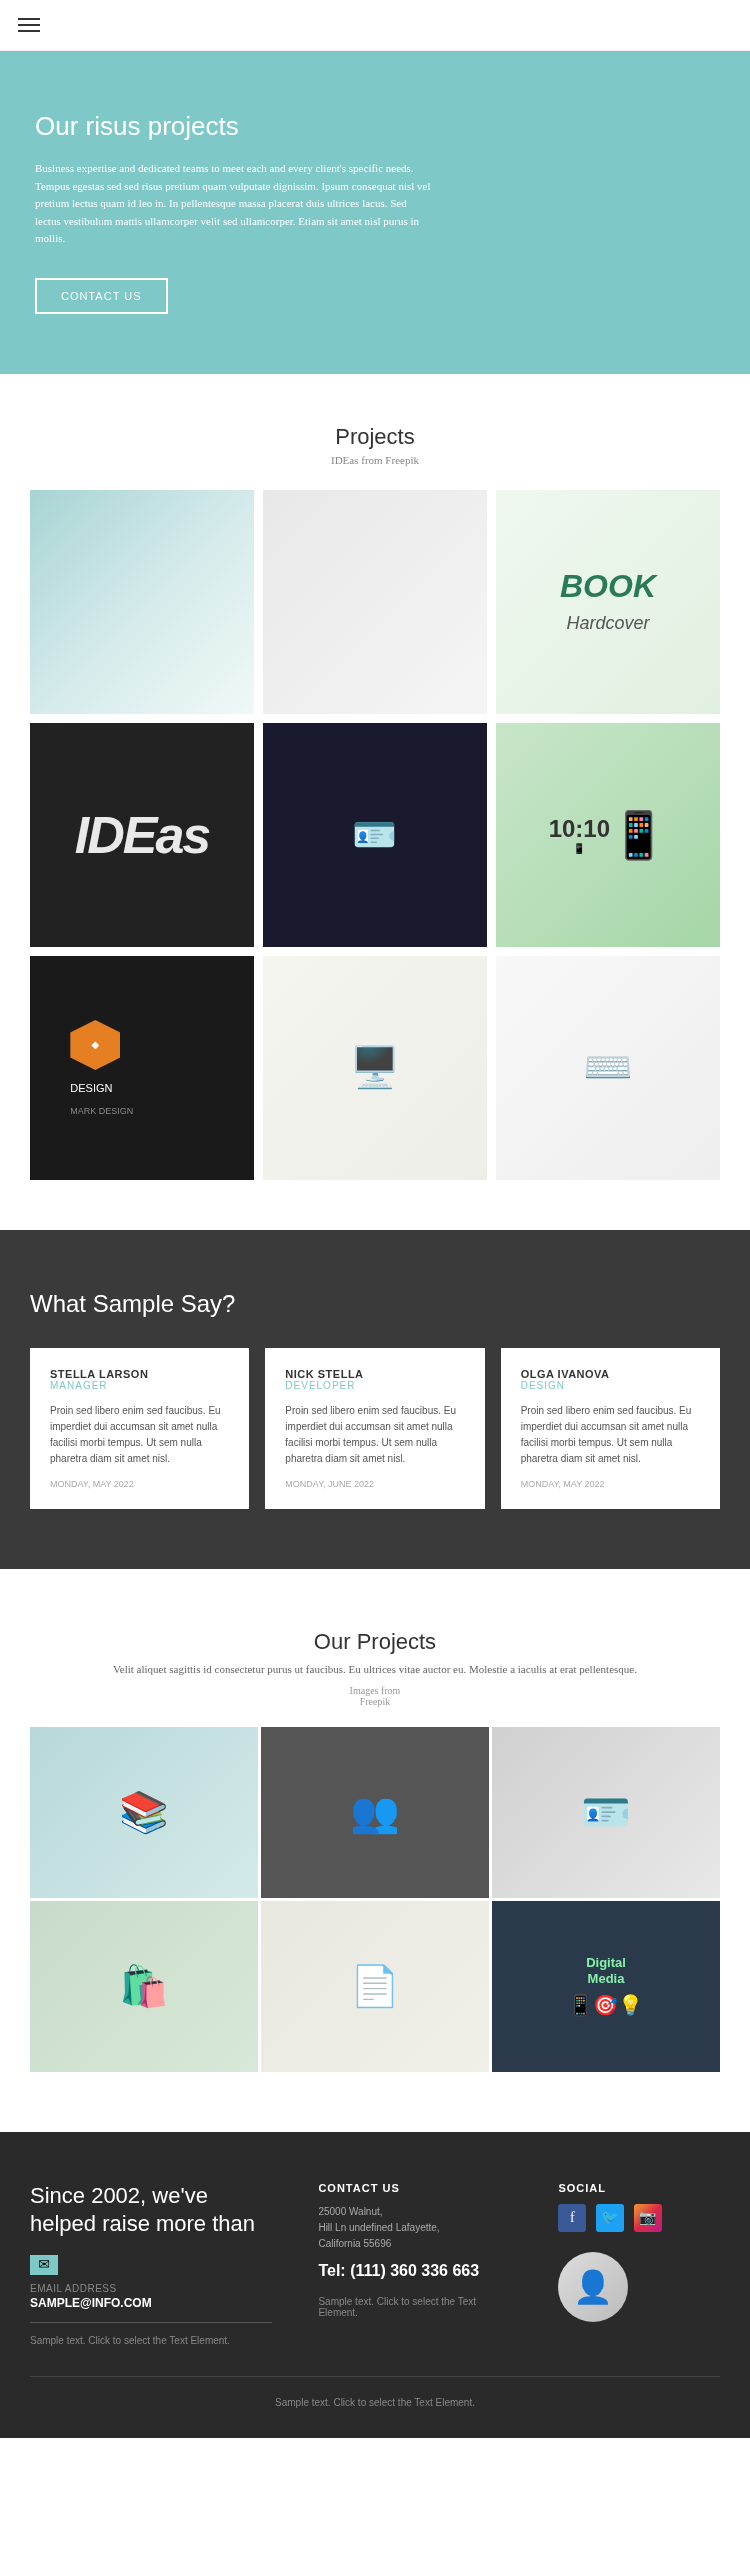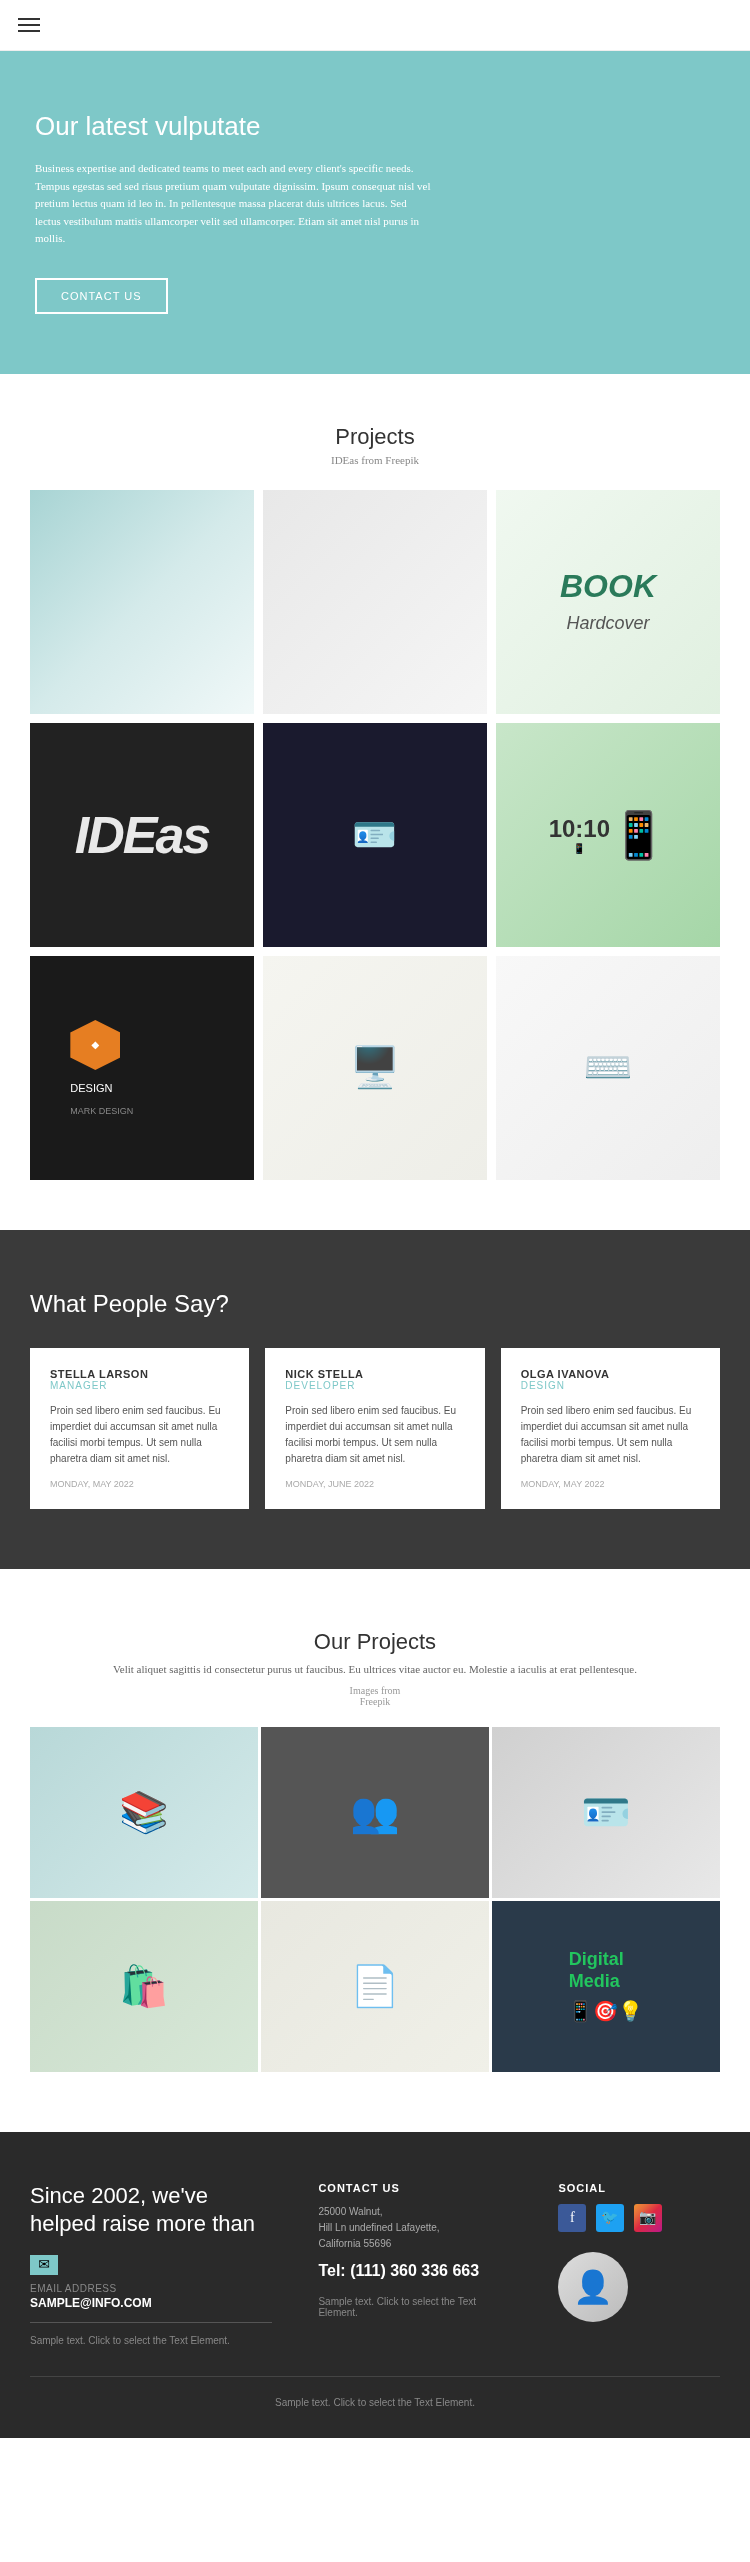--- a/index.html
+++ b/index.html
@@ -299,25 +299,25 @@
     }
     .img-paper::after { content: '📄'; font-size: 40px; }
     .img-digital {
       background: #2a3a4a;
       display: flex;
       align-items: center;
       justify-content: center;
       position: relative;
     }
     .digital-media-label {
-      color: #22c55e;
-      font-size: 18px;
+      color: #86efac;
+      font-size: 13px;
       font-weight: 700;
       font-family: 'Trebuchet MS', sans-serif;
-      text-align: left;
+      text-align: center;
       line-height: 1.2;
     }
 
     
     .footer-section {
       background: #2a2a2a;
       padding: 50px 30px 30px 30px;
     }
     .footer-grid {
       display: grid;
@@ -460,21 +460,21 @@
 
 <div class="top-nav">
   <div class="nav-hamburger">
     <span class="bar"></span>
     <span class="bar"></span>
     <span class="bar"></span>
   </div>
 </div>
 
 <div class="hero">
-  <h1>Our latest vulputate</h1>
+  <h1>Our risus projects</h1>
   <p>Business expertise and dedicated teams to meet each and every client's specific needs. Tempus egestas sed sed risus pretium quam vulputate dignissim. Ipsum consequat nisl vel pretium lectus quam id leo in. In pellentesque massa placerat duis ultrices lacus. Sed lectus vestibulum mattis ullamcorper velit sed ullamcorper. Etiam sit amet nisl purus in mollis.</p>
   <button class="contact-btn">CONTACT US</button>
 </div>
 
 <div class="projects-section">
   <h2 class="section-title">Projects</h2>
   <p class="section-subtitle">IDEas from Freepik</p>
 
   <div class="grid-3">
 
@@ -513,21 +513,21 @@
           <div style="color:#888;font-size:9px;font-family:'Trebuchet MS',sans-serif">MARK DESIGN</div>
         </div>
       </div>
     </div>
     <div class="grid-cell img-workspace"></div>
     <div class="grid-cell img-keyboard"></div>
   </div>
 </div>
 
 <div class="testimonials-section">
-  <h2 class="section-title">What People Say?</h2>
+  <h2 class="section-title">What Sample Say?</h2>
   <div class="testimonials-grid">
 
     <div class="testimonial-card">
       <div class="testimonial-name">STELLA LARSON</div>
       <div class="testimonial-role">MANAGER</div>
       <div class="testimonial-text">Proin sed libero enim sed faucibus. Eu imperdiet dui accumsan sit amet nulla facilisi morbi tempus. Ut sem nulla pharetra diam sit amet nisl.</div>
       <div class="testimonial-date">MONDAY, MAY 2022</div>
     </div>
 
     <div class="testimonial-card">

